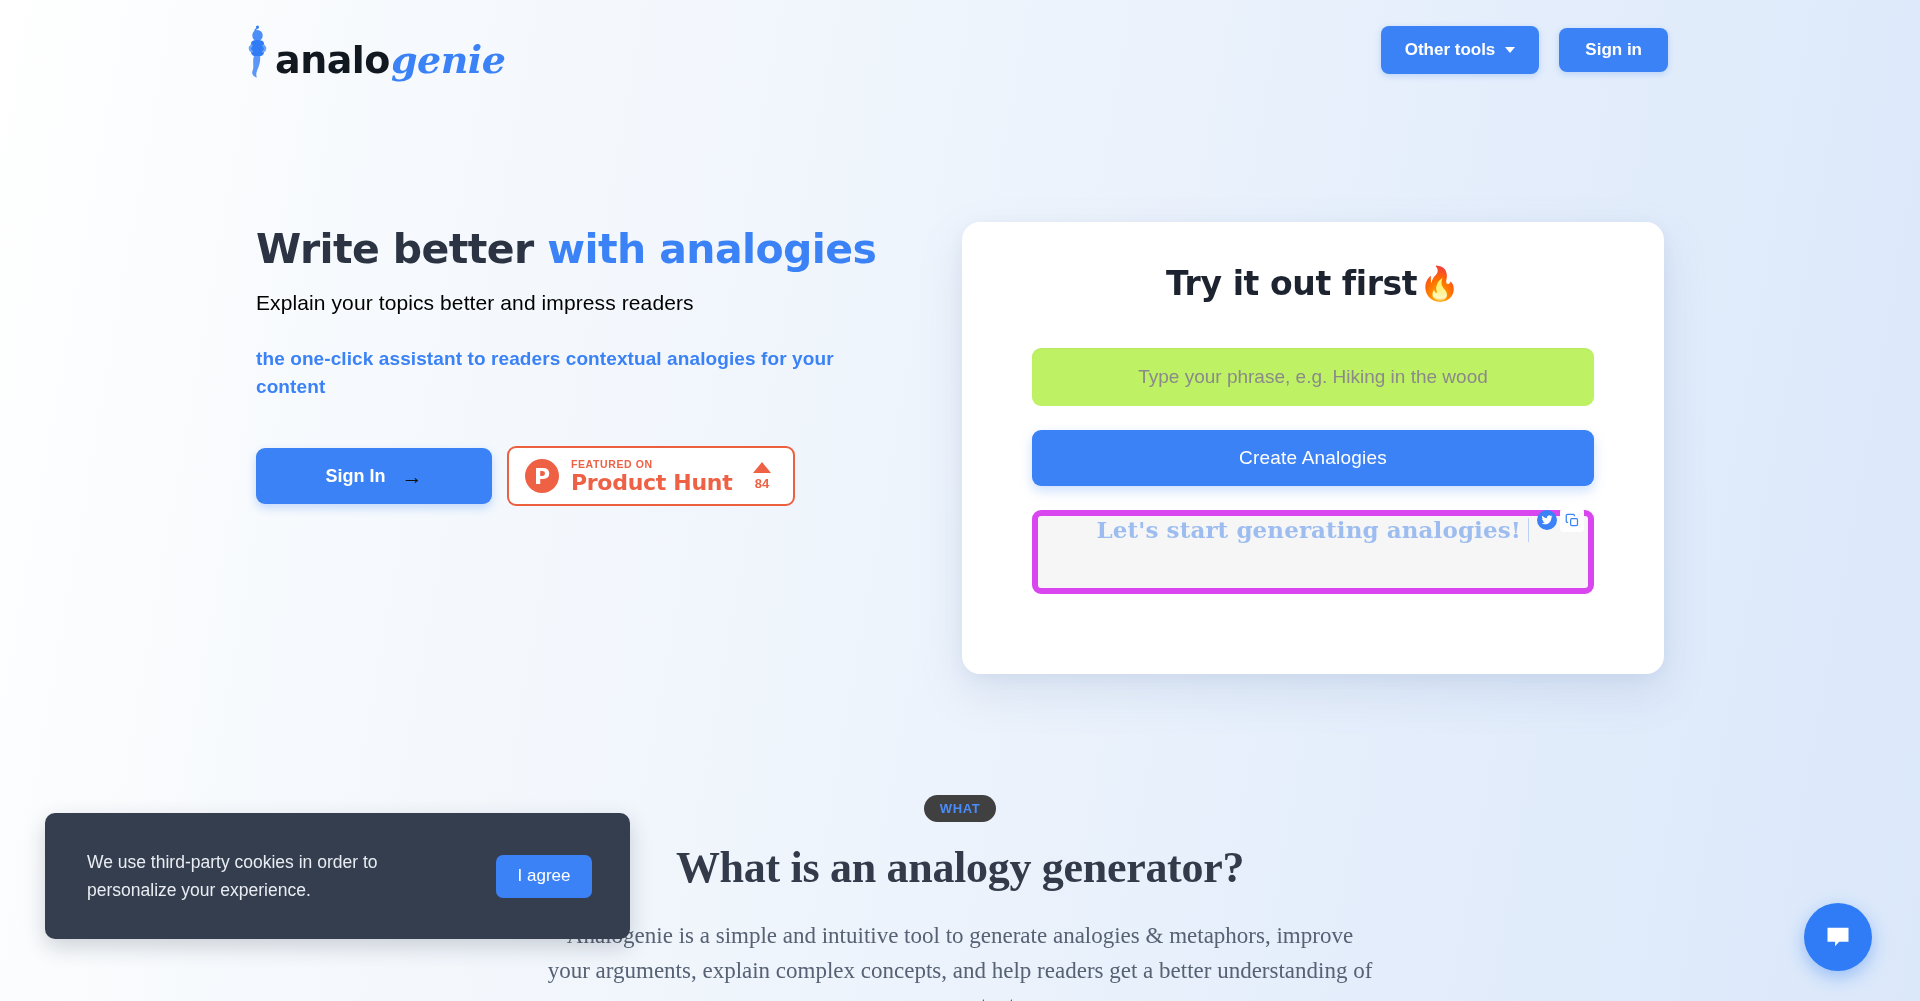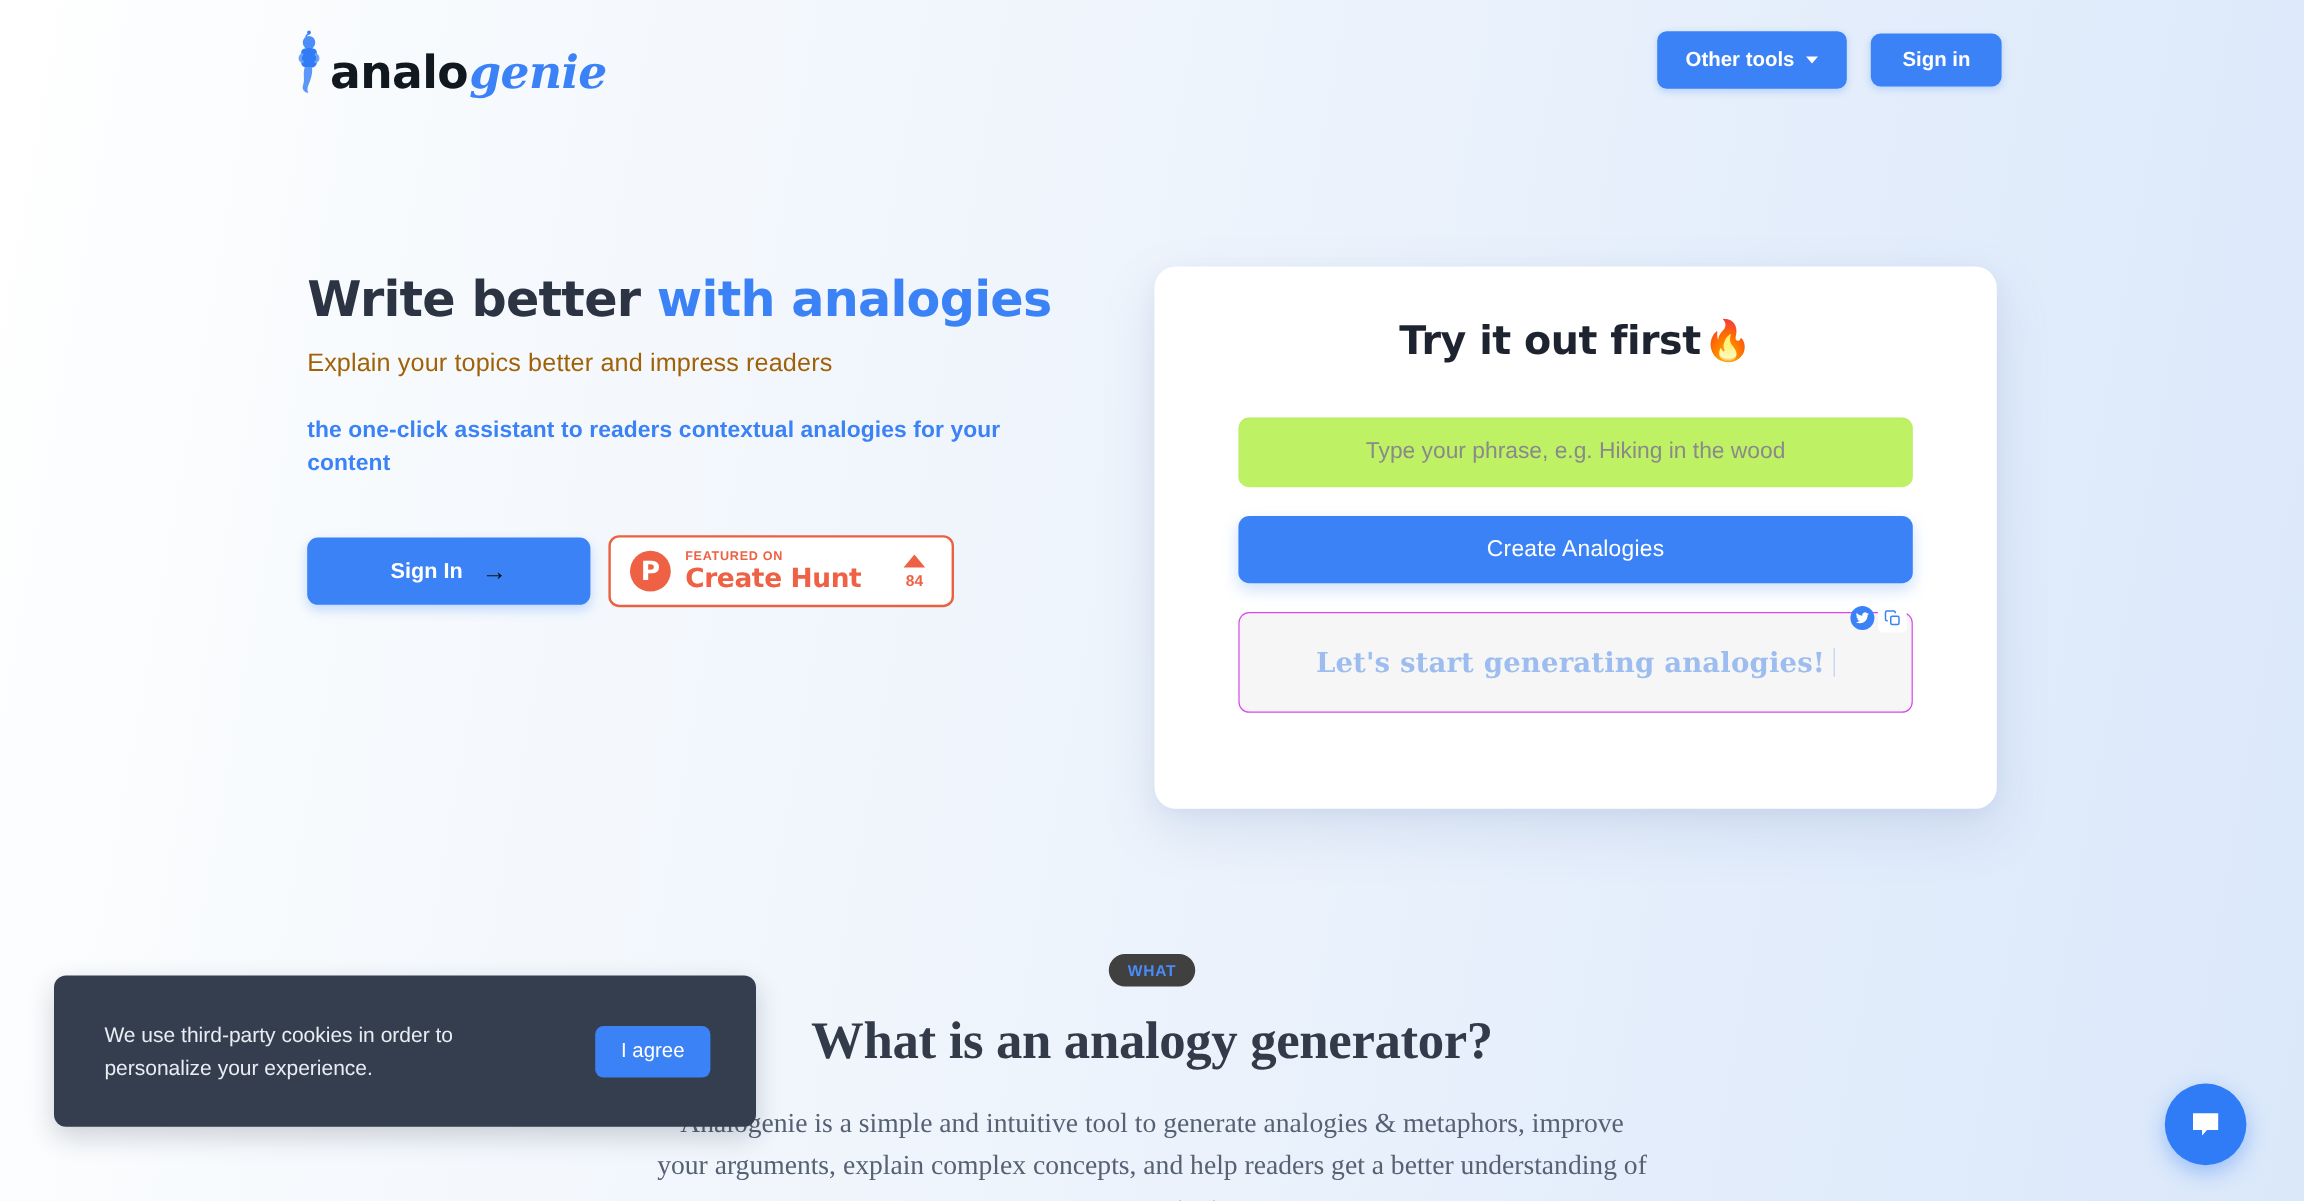--- a/index.html
+++ b/index.html
@@ -39,21 +39,21 @@
     box-shadow:0 2px 6px rgba(59,130,246,.25);
   }
 
   
   .hero-left { position:absolute; left:256px; top:225px; width:620px; }
   .hero-title {
     font-size:41px; font-weight:700; line-height:1.18; letter-spacing:-0.6px;
     color:#2c3444; font-family:"DejaVu Sans", sans-serif; white-space:nowrap;
   }
   .hero-title .accent { color:#3b82f6; }
-  .hero-sub { margin-top:18px; font-size:21px; color:#a16207; letter-spacing:.1px; }
+  .hero-sub { margin-top:18px; font-size:21px; color:#000000; letter-spacing:.1px; }
   .hero-tag {
     margin-top:30px; font-size:19px; font-weight:700; color:#3b82f6;
     line-height:1.45; width:600px; letter-spacing:.1px;
   }
   .hero-cta { margin-top:46px; display:flex; align-items:center; gap:15px; }
   .btn-signin {
     width:236px; height:56px; border-radius:9px; font-size:18px; font-weight:600;
     display:flex; align-items:center; justify-content:center; gap:16px;
     box-shadow:0 4px 10px rgba(59,130,246,.28);
   }
@@ -95,22 +95,22 @@
     box-shadow:inset 0 1px 2px rgba(0,0,0,.04);
   }
   .try-input::placeholder { color:#8a8a8a; opacity:1; }
   .btn-create {
     margin-top:24px; width:100%; height:56px; border-radius:9px;
     font-size:19px; font-weight:500; letter-spacing:.2px;
     box-shadow:0 5px 12px rgba(59,130,246,.25);
   }
   .result-box {
     margin-top:24px; width:100%; height:84px; background:#f6f6f6;
-    border:1px solid #d946ef; border-radius:9px; position:relative;
-    display:flex; align-items:center; justify-content:center;
+    border:6px solid #d946ef; border-radius:9px; position:relative;
+    display:flex; align-items:flex-start; justify-content:center;
   }
   .result-text {
     font-family:"DejaVu Serif", serif; font-size:23px; font-weight:700;
     color:#9dbdf0; letter-spacing:.1px;
   }
   .result-caret { display:inline-block; width:1.5px; height:24px; background:#bcd2f3; margin-left:7px; vertical-align:-4px; }
   .result-icons { position:absolute; top:-8px; right:4px; display:flex; align-items:center; gap:3px; }
   .icon-tw { width:20px;height:20px;border-radius:50%;background:#3b82f6;display:flex;align-items:center;justify-content:center;cursor:pointer; }
   .icon-copy { width:24px;height:24px;background:#fff;border-radius:4px;display:flex;align-items:center;justify-content:center;cursor:pointer; }
 
@@ -193,21 +193,21 @@
   <div class="hero-cta">
     <button class="btn btn-signin">
       <span>Sign In</span>
       <span class="arrow">→</span>
     </button>
 
     <div class="ph-badge">
       <div class="ph-logo">P</div>
       <div class="ph-text">
         <div class="ph-featured">FEATURED ON</div>
-        <div class="ph-name">Create Hunt</div>
+        <div class="ph-name">Product Hunt</div>
       </div>
       <div class="ph-vote">
         <div class="ph-tri"></div>
         <div class="ph-count">84</div>
       </div>
     </div>
   </div>
 </div>
 
 <div class="try-card">

